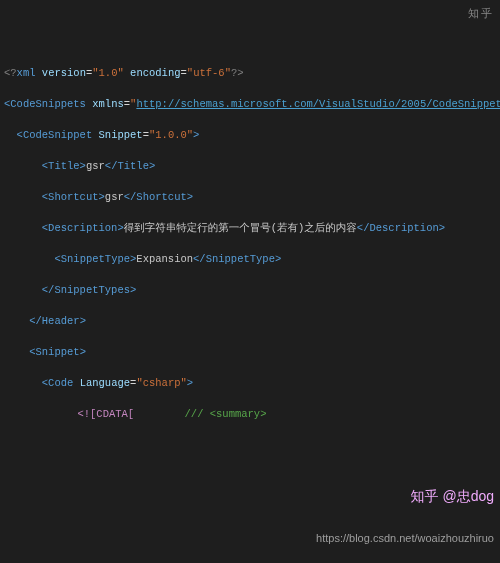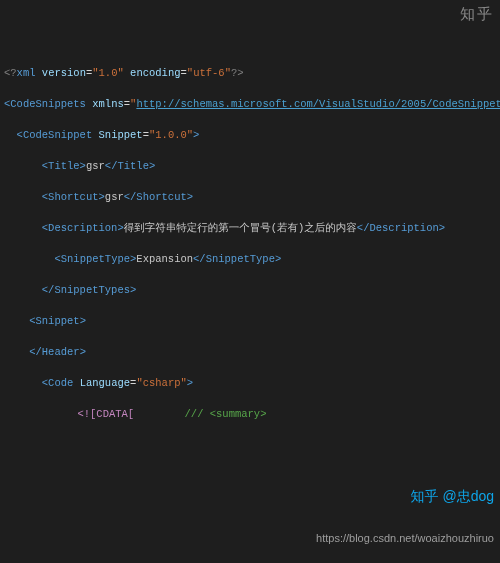--- a/index.html
+++ b/index.html
@@ -32,48 +32,48 @@
     bottom:4px;
     text-align:right;
     font-family: "Microsoft YaHei", sans-serif;
     color:#9e9e9e;
     font-size:11px;
     line-height:14px;
     pointer-events:none;
   }
   .watermark .big {
     font-size:14px;
-    color:#0ea5e9;
+    color:#f0abfc;
   }
   .zh {
     position:absolute;
     right:6px;
     top:6px;
     font-family:"Microsoft YaHei",sans-serif;
-    font-size:15px;
+    font-size:11px;
     color:#888;
     letter-spacing:2px;
     pointer-events:none;
   }
 </style>
 </head>
 <body>
 
 
 
 <div><span class="line"><span class="pi">&lt;?</span><span class="tag">xml</span> <span class="attr">version</span>=<span class="str">"<span>1.0</span>"</span> <span class="attr">encoding</span>=<span class="str">"<span>utf-6</span>"</span><span class="pi">?&gt;</span></span>
 <span class="line"><span class="tag">&lt;CodeSnippets</span> <span class="attr">xmlns</span>=<span class="str">"<span class="url">http://schemas.microsoft.com/VisualStudio/2005/CodeSnippets</span>"</span></span>
 <span class="line">  <span class="tag">&lt;CodeSnippet</span> <span class="attr">Snippet</span>=<span class="str">"<span>1.0.0</span>"</span><span class="tag">&gt;</span></span>
 <span class="line">      <span class="tag">&lt;Title&gt;</span><span class="txt">gsr</span><span class="tag">&lt;/Title&gt;</span></span>
 <span class="line">      <span class="tag">&lt;Shortcut&gt;</span><span class="txt">gsr</span><span class="tag">&lt;/Shortcut&gt;</span></span>
 <span class="line">      <span class="tag">&lt;Description&gt;</span><span class="txt">得到字符串特定行的第一个冒号(若有)之后的内容</span><span class="tag">&lt;/Description&gt;</span></span>
 <span class="line">        <span class="tag">&lt;SnippetType&gt;</span><span class="txt">Expansion</span><span class="tag">&lt;/SnippetType&gt;</span></span>
 <span class="line">      <span class="tag">&lt;/SnippetTypes&gt;</span></span>
+<span class="line">    <span class="tag">&lt;/Header&gt;</span></span>
 <span class="line">    <span class="tag">&lt;Snippet&gt;</span></span>
-<span class="line">    <span class="tag">&lt;/Header&gt;</span></span>
 <span class="line">      <span class="tag">&lt;Code</span> <span class="attr">Language</span>=<span class="str">"<span>csharp</span>"</span><span class="tag">&gt;</span></span>
 <span class="line">        <span class="cd">&lt;![CDATA[</span>        <span class="cmt">/// &lt;summary&gt;</span></span>
 <span class="line">        </span>
 
 
 
 
 
 
 <span class="line"></span>

